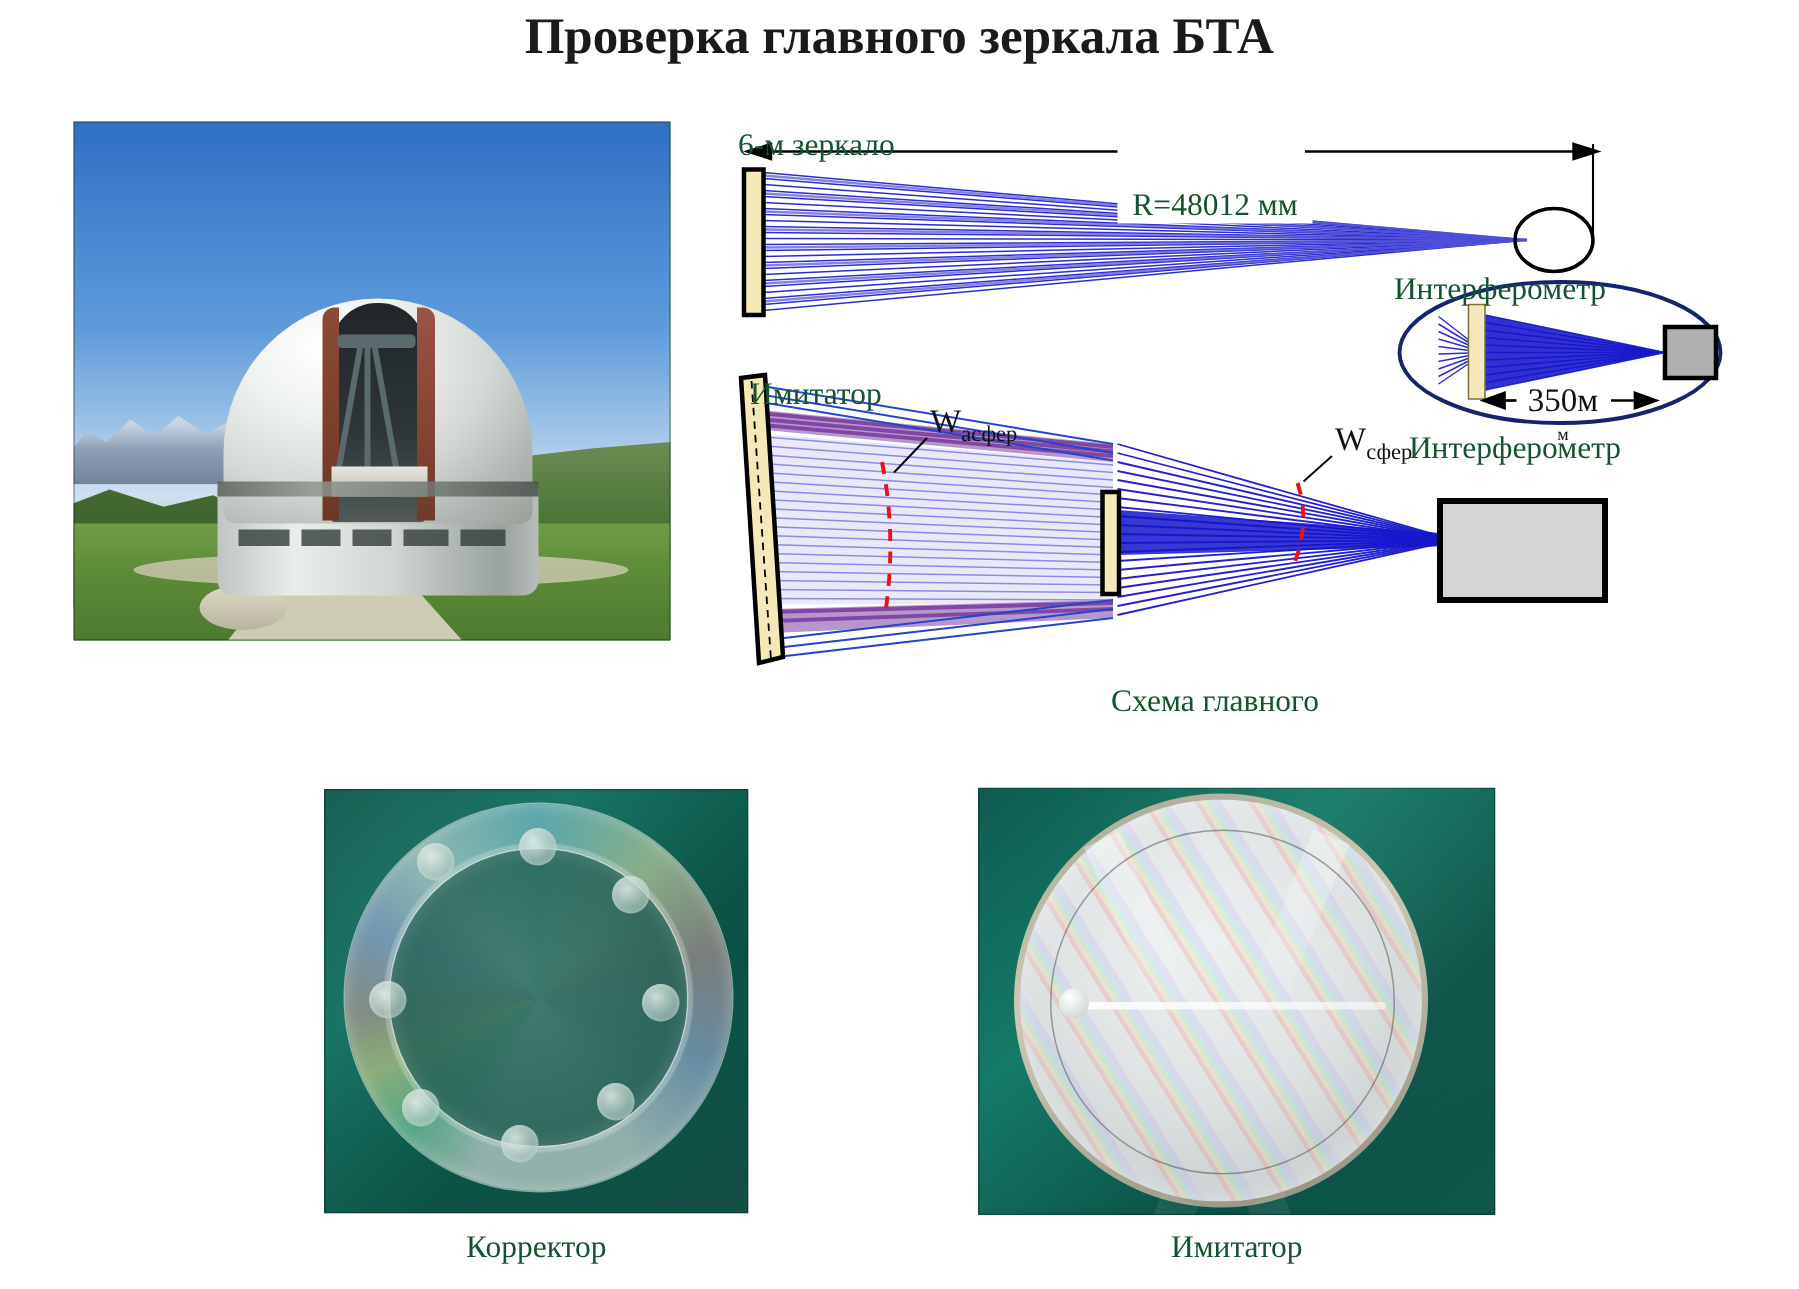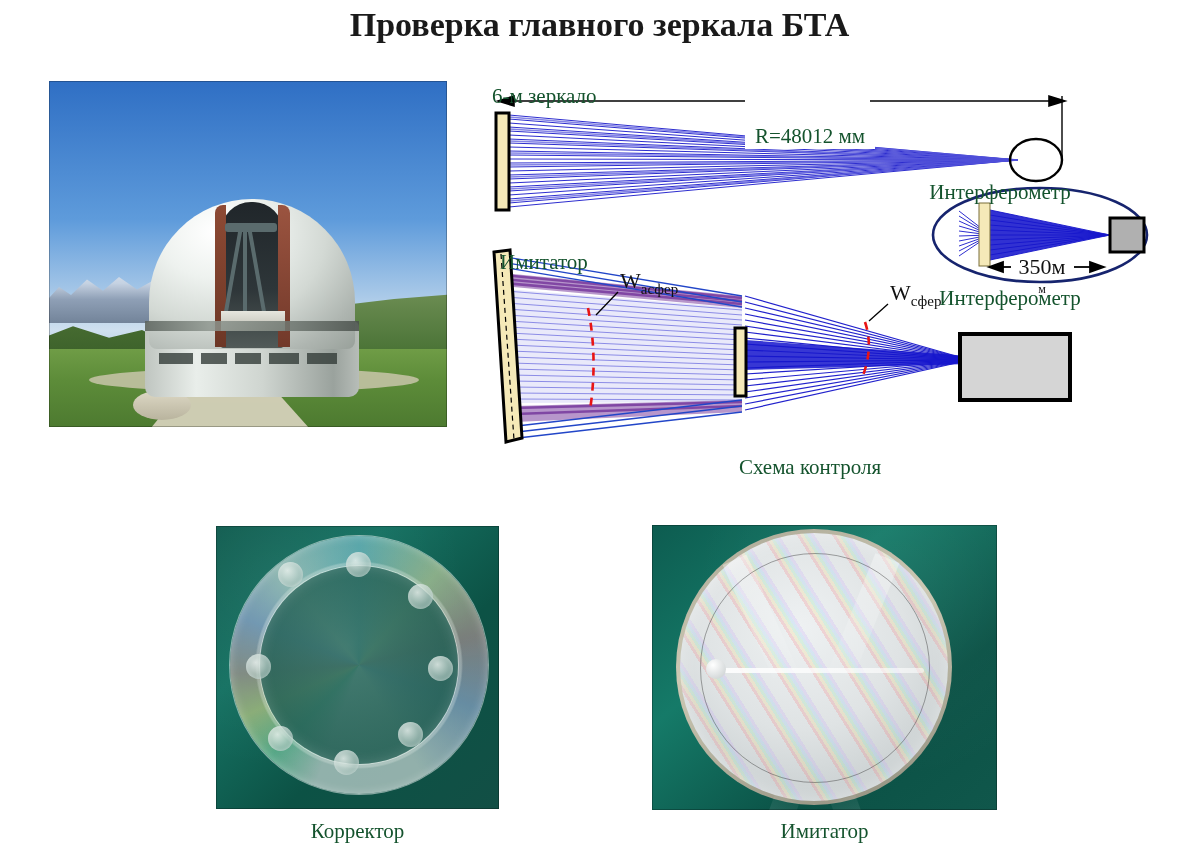--- a/index.html
+++ b/index.html
@@ -345,21 +345,21 @@
 
   <div class="cap" style="left:745px;top:88px;width:130px;background:#fff;margin-top:36px;">R=48012 мм</div>
 
   <div class="cap" style="left:900px;top:180px;width:200px;">Интерферометр</div>
 
   <div class="cap" style="left:900px;top:286px;width:220px;">Интерферометр</div>
 
   <div class="cap" style="left:500px;top:250px;width:150px;text-align:left;">Имитатор</div>
 
 
-  <div class="cap" style="left:660px;top:455px;width:300px;">Схема контроля</div>
+  <div class="cap" style="left:660px;top:455px;width:300px;">Схема главного</div>
 
   <div class="photo-corr">
     <div class="felt"></div>
     <div class="disk-corr"></div>
     <div class="disk-corr-in"></div>
     <div class="pin" style="left:62px;top:36px;"></div>
     <div class="pin" style="left:130px;top:26px;"></div>
     <div class="pin" style="left:192px;top:58px;"></div>
     <div class="pin" style="left:212px;top:130px;"></div>
     <div class="pin" style="left:182px;top:196px;"></div>

